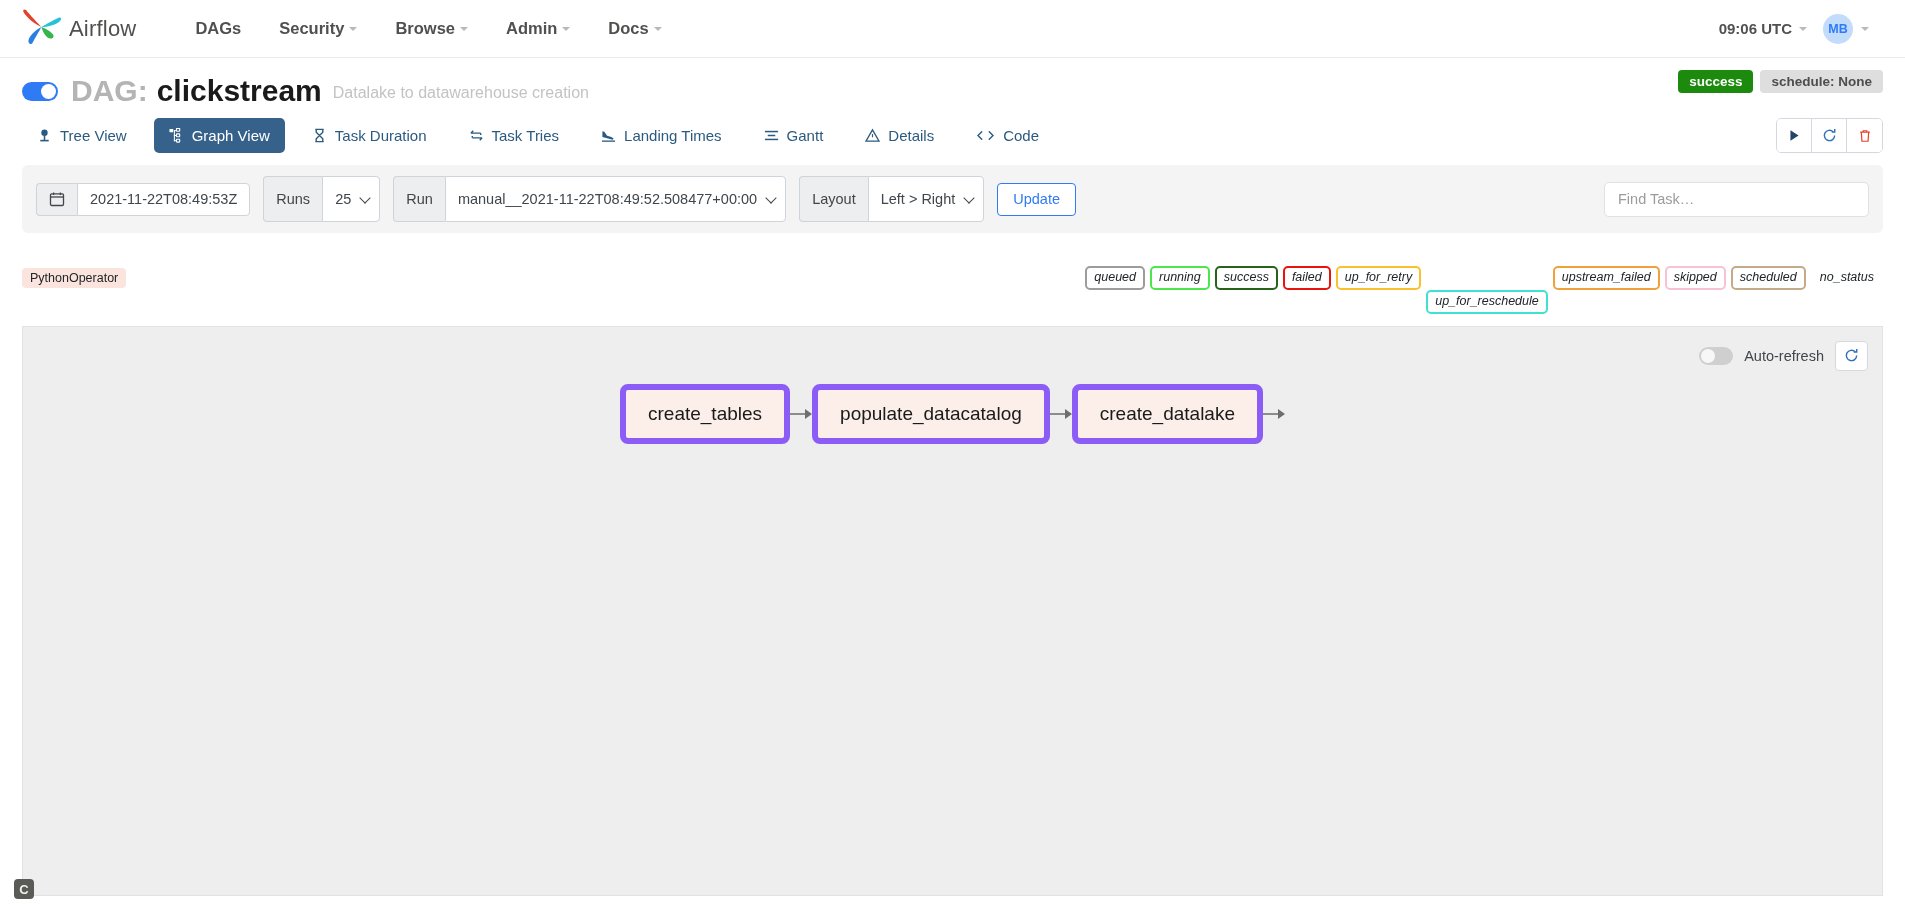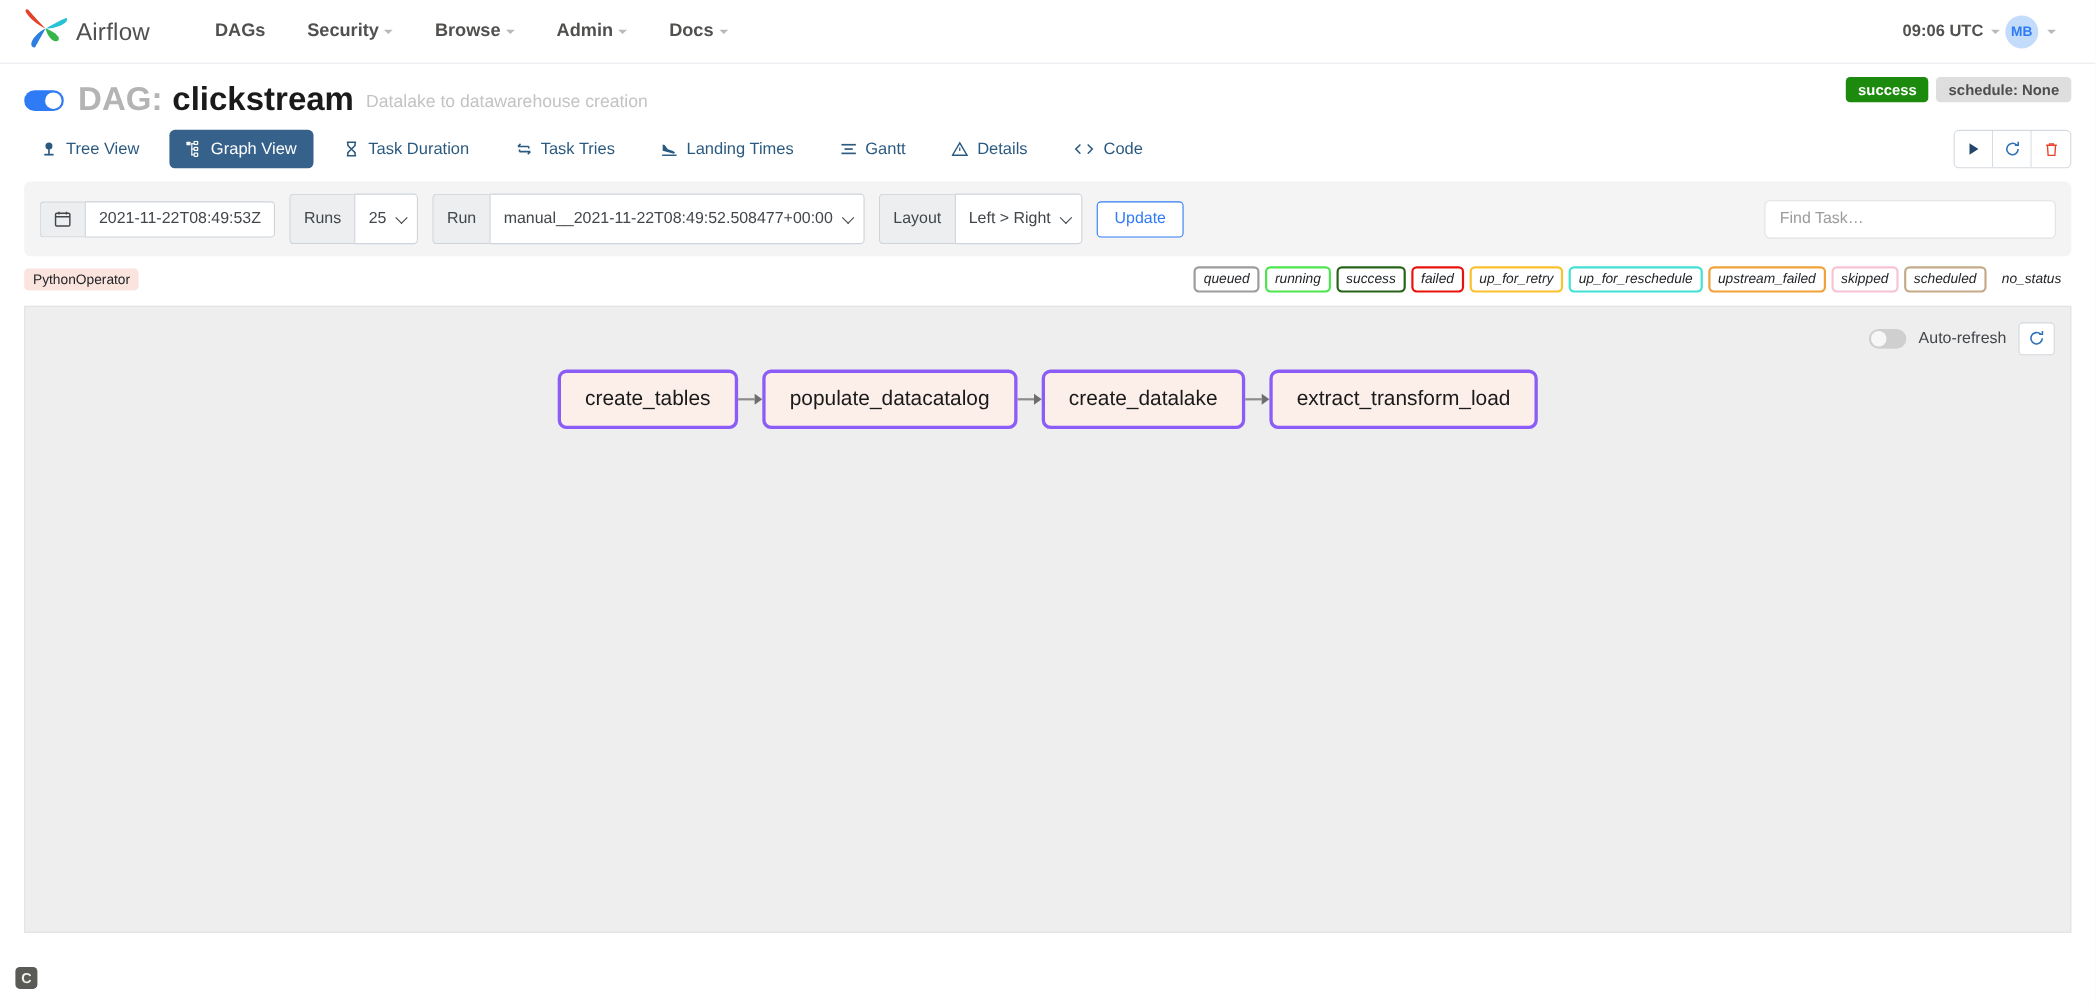--- a/index.html
+++ b/index.html
@@ -31,21 +31,21 @@
     display: flex; align-items: center; gap: 5px;
   }
   .caret {
     width: 0; height: 0;
     border-left: 4px solid transparent;
     border-right: 4px solid transparent;
     border-top: 4px solid #b9b9b9;
     display: inline-block;
   }
   .nav-right {
-    margin-left: auto; display: flex; align-items: center; gap: 5px;
+    margin-left: auto; display: flex; align-items: center; gap: 16px;
     padding-right: 14px;
   }
   .nav-time {
     font-size: 15px; font-weight: bold; color: #51504f;
     display: flex; align-items: center; gap: 7px; cursor: pointer;
   }
   .avatar-wrap { display: flex; align-items: center; gap: 8px; cursor: pointer; }
   .avatar {
     width: 30px; height: 30px; border-radius: 50%;
     background: #c3dcfb; color: #2f7bf6;
@@ -202,21 +202,21 @@
     width: 33px; height: 30px; background: #fff;
     border: 1px solid #d3d9de; border-radius: 4px;
     display: flex; align-items: center; justify-content: center;
     cursor: pointer;
   }
   .nodes {
     position: absolute; top: 57px; left: 0; width: 100%;
     display: flex; align-items: center; justify-content: center;
   }
   .node {
-    background: #fceee8; border: 3px solid #8b5cf6; border-radius: 8px;
+    background: #fceee8; border: 6px solid #8b5cf6; border-radius: 8px;
     font-size: 19px; color: #1a1a1a;
     padding: 13px 22px; white-space: nowrap; cursor: pointer;
   }
   .arrow {
     width: 22px; height: 12px; position: relative; flex: none;
   }
   .arrow .shaft {
     position: absolute; left: 0; top: 5px; width: 15px; height: 2px;
     background: #8c8c8c;
   }
@@ -442,21 +442,21 @@
 </div>
 
 <div class="legend-row">
   <span class="op-badge">PythonOperator</span>
   <div class="legend-right">
     <span class="pill" style="border-color: rgb(156, 156, 156);">queued</span>
     <span class="pill" style="border-color: rgb(76, 230, 76);">running</span>
     <span class="pill" style="border-color: rgb(39, 100, 26);">success</span>
     <span class="pill" style="border-color: rgb(232, 20, 12);">failed</span>
     <span class="pill" style="border-color: rgb(251, 192, 45);">up_for_retry</span>
-    <span class="pill" style="border-color: rgb(65, 224, 213);">up_for_reschedule</span>
+    <span class="pill" style="border-color: rgb(65, 224, 213); margin-top: 48px;">up_for_reschedule</span>
     <span class="pill" style="border-color: rgb(240, 161, 58); text-align: right;">upstream_failed</span>
     <span class="pill" style="border-color: rgb(247, 194, 213);">skipped</span>
     <span class="pill" style="border-color: rgb(196, 170, 136);">scheduled</span>
     <span class="pill nb" style="border-color: rgb(255, 255, 255);">no_status</span>
   </div>
 </div>
 
 <div class="graph-wrap">
   <div class="graph">
     <div class="refresh-bar">
@@ -481,18 +481,17 @@
       <div class="node">populate_datacatalog</div>
       <div class="arrow">
         <span class="shaft"></span>
           <span class="head"></span>
       </div>
       <div class="node">create_datalake</div>
       <div class="arrow">
         <span class="shaft"></span>
           <span class="head"></span>
       </div>
-      <div class="node">extract_transform_load</div>
     </div>
   </div>
 </div>
 
 <div class="corner">C</div>
 
 </body></html>

